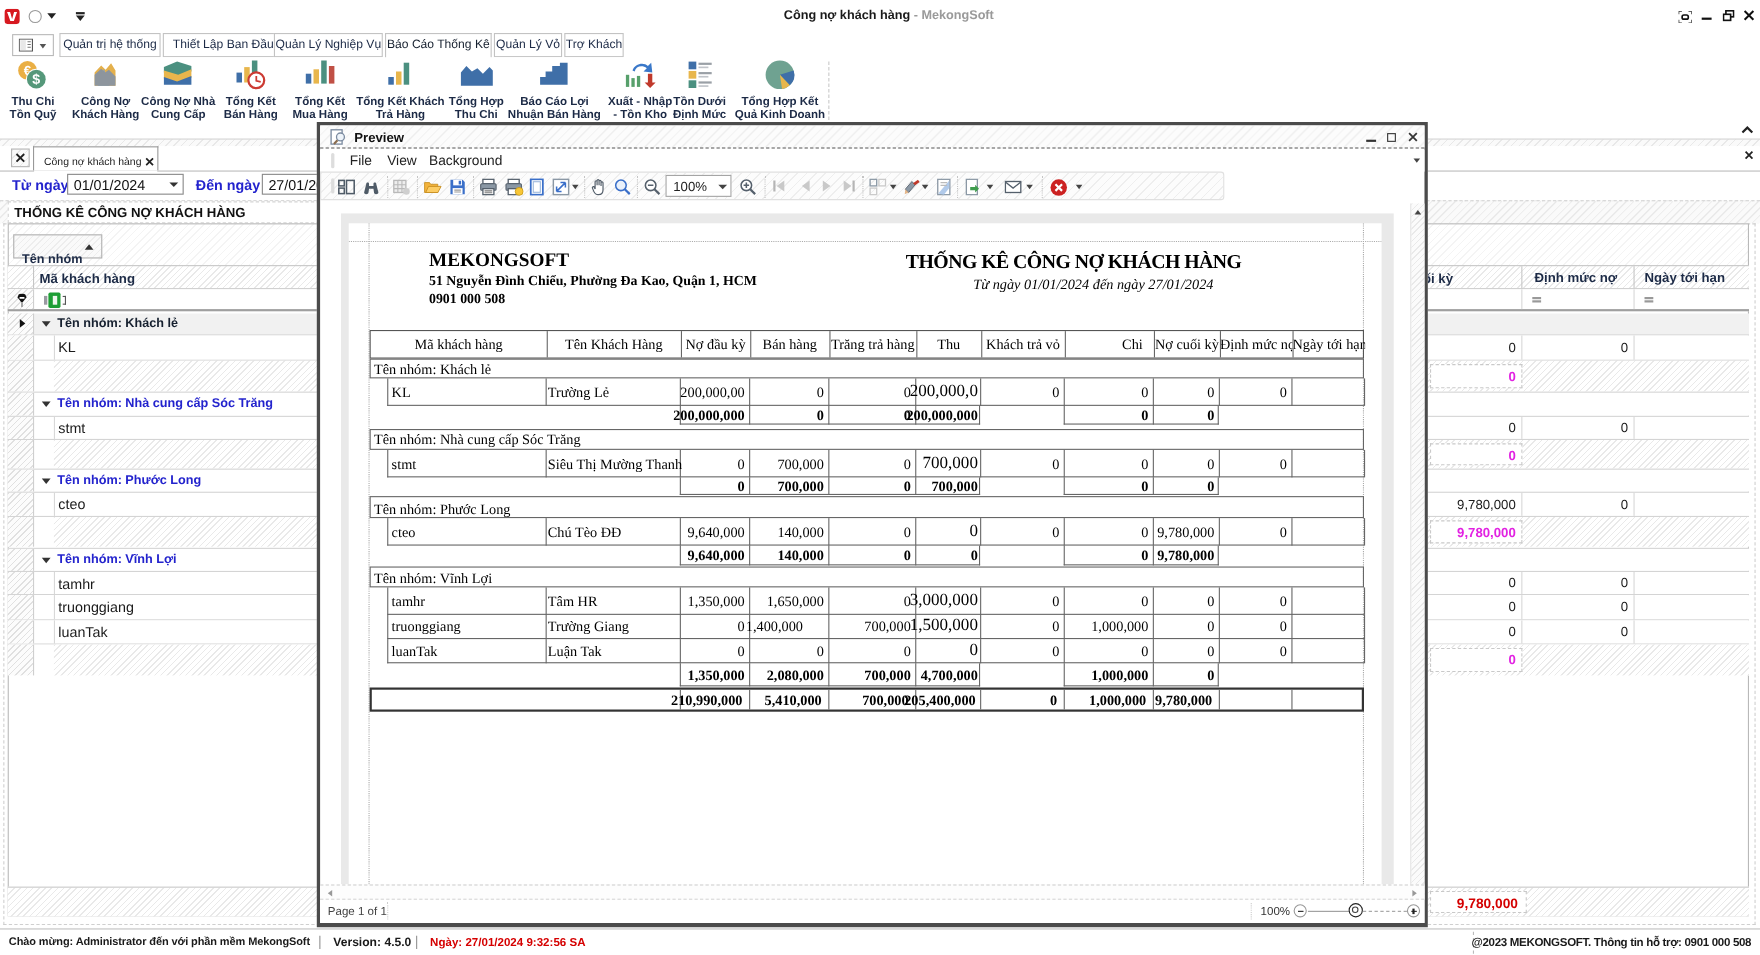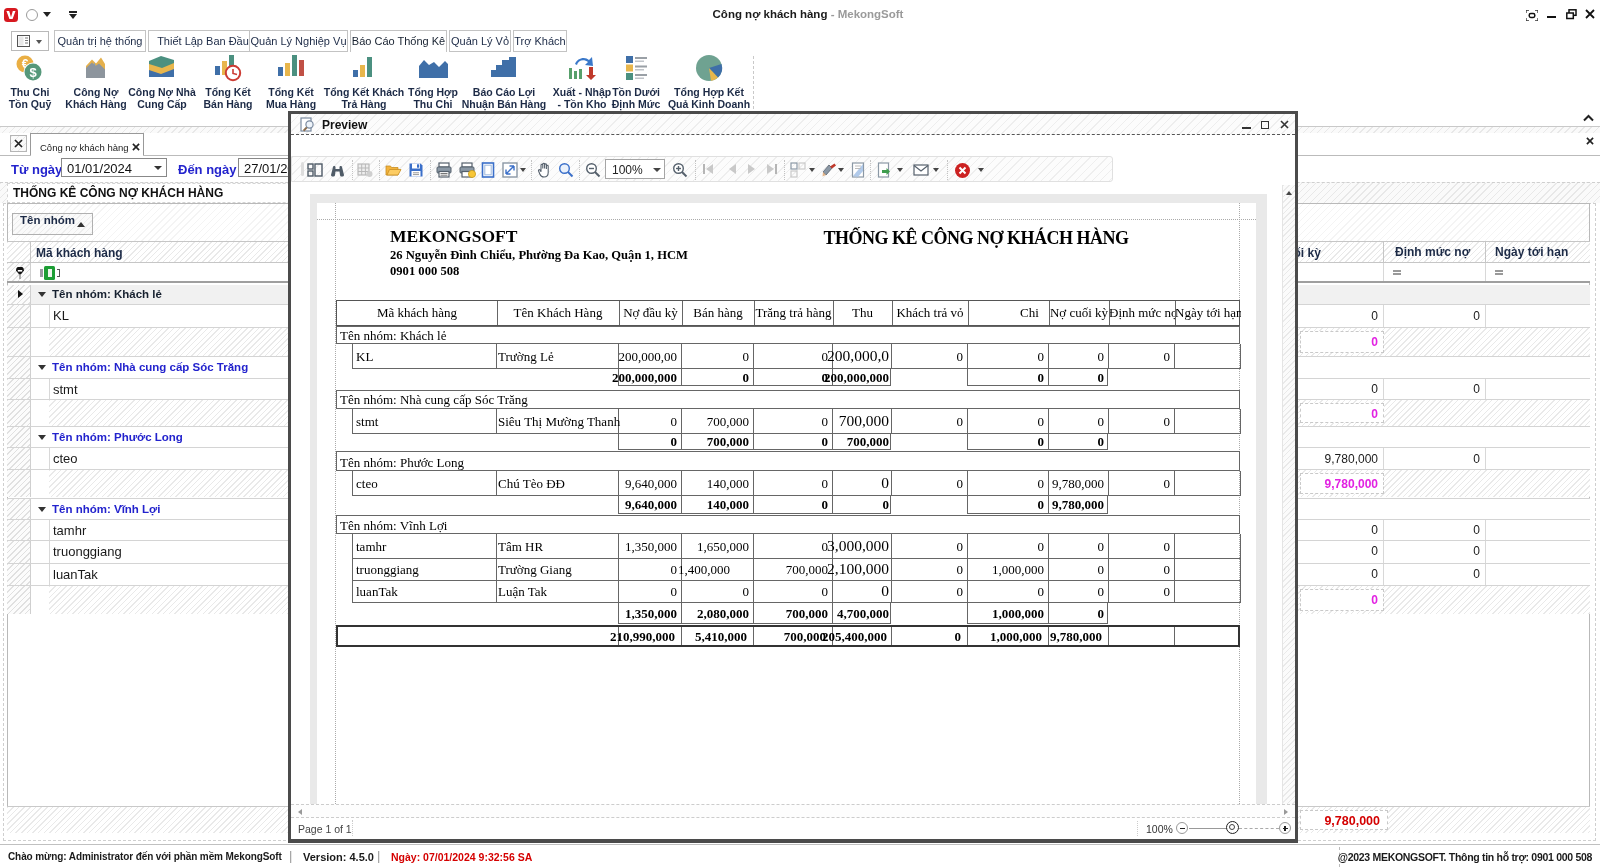--- a/index.html
+++ b/index.html
@@ -236,21 +236,21 @@
 <div class="abs" style="left:7px;top:56px;width:925px;height:20px;background:#fff;border:1px dashed #d4d4d4;">
   <div class="abs" style="left:5px;top:2px;font-size:12px;font-weight:bold;color:#111;">THỐNG KÊ CÔNG NỢ KHÁCH HÀNG</div>
 </div>
 
 <div class="abs" style="left:3px;top:76px;width:1593px;height:638px;border:1px dashed #cfcfcf;"></div>
 <div class="abs" style="left:7px;top:76px;width:1583px;height:630px;border:1px solid #b9b9b9;background:#fff;"></div>
 <div class="abs" style="left:8px;top:77px;width:1581px;height:37px;background-image:repeating-linear-gradient(135deg, rgba(0,0,0,0.045) 0 1px, transparent 1px 5px);"></div>
 
 <div class="abs" style="left:12px;top:86px;width:81px;height:22px;border:1px solid #b0b0b0;
   background-image:repeating-linear-gradient(135deg, rgba(0,0,0,0.05) 0 1px, transparent 1px 4px);background-color:#fafafa;">
-  <div class="abs" style="left:7px;top:0;font-size:11.5px;font-weight:bold;color:#1c2a46;text-align:right;">Tên nhóm</div>
+  <div class="abs" style="left:7px;top:16px;font-size:11.5px;font-weight:bold;color:#1c2a46;text-align:right;">Tên nhóm</div>
   <div class="abs" style="left:64px;top:8px;width:0;height:0;border-left:4.5px solid transparent;border-right:4.5px solid transparent;border-bottom:5px solid #333;"></div>
 </div>
 
 <div class="grow hatch2" style="top:114px;height:22px;border-top:1px solid #c6c6c6;border-bottom:1px solid #c6c6c6;">
   <div class="rh" style="background:none;border-right:1px solid #c6c6c6;"></div>
   <div class="abs" style="left:29px;top:4px;font-size:12px;font-weight:bold;color:#1c2a46;">Mã khách hàng</div>
   <div class="abs" style="left:1252px;top:4px;font-size:12px;font-weight:bold;color:#1c2a46;">Nợ cuối kỳ</div>
   <div class="abs" style="left:1388px;top:3px;font-size:12px;font-weight:bold;color:#1c2a46;">Định mức nợ</div>
   <div class="abs" style="left:1488px;top:3px;font-size:12px;font-weight:bold;color:#1c2a46;">Ngày tới hạn</div>
   <div class="vl" style="left:1376px;border-color:#c6c6c6;"></div>
@@ -402,20 +402,27 @@
   <circle cx="9.5" cy="7.5" r="3.6" fill="#eef4fa" stroke="#7b8ba0" stroke-width="1.2"></circle>
   <line x1="6.8" y1="10.4" x2="3.6" y2="13.8" stroke="#8a6d4f" stroke-width="2"></line>
 </svg>
 <div class="abs" style="left:31px;top:4px;font-size:12px;font-weight:bold;color:#111;">Preview</div>
 <div class="abs" style="left:951px;top:13px;width:9px;height:2px;background:#333;"></div>
 <div class="abs" style="left:970px;top:7px;width:8px;height:8px;border:1.5px solid #333;"></div>
 <svg class="abs" style="left:989px;top:6px" width="9" height="9" viewBox="0 0 9 9">
       <path d="M1 1 L8 8 M8 1 L1 8" stroke="#333" stroke-width="1.6"></path>
     </svg>
 
+<div class="abs" style="left:0;top:22px;width:1004px;height:20px;background:#fff;">
+  <div class="abs" style="left:10px;top:3px;width:3px;height:14px;background:#ddd;border-radius:2px;"></div>
+  <div class="abs" style="left:27px;top:3px;font-size:12.5px;color:#222;">File</div>
+  <div class="abs" style="left:61px;top:3px;font-size:12.5px;color:#222;">View</div>
+  <div class="abs" style="left:99px;top:3px;font-size:12.5px;color:#222;">Background</div>
+  <div class="abs" style="left:994px;top:8px;width:0;height:0;border-left:3.5px solid transparent;border-right:3.5px solid transparent;border-top:4px solid #444;"></div>
+</div>
 
 <div class="abs dhatch" style="left:0;top:42px;width:822px;height:26px;border:1px solid #e0e0e0;border-radius:0 3px 3px 0;"></div>
 <div class="abs" style="left:10px;top:48px;width:3px;height:14px;background:#ddd;border-radius:2px;"></div>
 
 <svg class="ticon" style="left:16px;" width="16" height="16" viewBox="0 0 16 16">
   <rect x="1" y="2" width="5" height="5" fill="none" stroke="#4f5b67" stroke-width="1.4"></rect>
   <rect x="1" y="9" width="5" height="5" fill="none" stroke="#4f5b67" stroke-width="1.4"></rect>
   <rect x="8" y="2" width="7" height="12" fill="none" stroke="#4f5b67" stroke-width="1.4"></rect>
 </svg>
 
@@ -569,23 +576,24 @@
     .rrow { position:absolute; left:19px; width:904px; }
     .num { position:absolute; white-space:nowrap; font-size:13px; }
     .hc { position:absolute; top:0; bottom:0; font-size:13px; font-weight:normal; text-align:center; overflow:hidden; padding-top:4px; white-space:nowrap; }
   </style>
 
   <div class="abs" style="left:18px;top:0;height:601px;border-left:1px dotted #aaa;"></div>
   <div class="abs" style="left:922px;top:0;height:601px;border-left:1px dotted #aaa;"></div>
   <div class="abs" style="left:0;top:16px;width:939px;border-top:1px dotted #aaa;"></div>
 
   <div class="abs" style="left:73px;top:23px;font-size:17.5px;font-weight:bold;">MEKONGSOFT</div>
-  <div class="abs" style="left:73px;top:45px;font-size:12.6px;font-weight:bold;">26 Nguyễn Đình Chiểu, Phường Đa Kao, Quận 1, HCM</div>
+  <div class="abs" style="left:73px;top:45px;font-size:12.6px;font-weight:bold;">51 Nguyễn Đình Chiểu, Phường Đa Kao, Quận 1, HCM</div>
   <div class="abs" style="left:73px;top:61px;font-size:12.6px;font-weight:bold;">0901 000 508</div>
   <div class="abs" style="left:409px;top:25px;width:500px;text-align:center;font-size:18px;letter-spacing:-0.5px;font-weight:bold;">THỐNG KÊ CÔNG NỢ KHÁCH HÀNG</div>
+  <div class="abs" style="left:427px;top:48px;width:500px;text-align:center;font-size:13px;font-style:italic;">Từ ngày 01/01/2024 đến ngày 27/01/2024</div>
 
   <div class="rrow" style="top:97px;height:26px;border:1px solid #555;">
     <div class="hc" style="left:0;width:160px;">Mã khách hàng</div>
     <div class="hc" style="left:160px;width:122px;">Tên Khách Hàng</div>
     <div class="hc" style="left:282px;width:63px;">Nợ đầu kỳ</div>
     <div class="hc" style="left:345px;width:72px;">Bán hàng</div>
     <div class="hc" style="left:417px;width:79px;">Trăng trả hàng</div>
     <div class="hc" style="left:496px;width:59px;">Thu</div>
     <div class="hc" style="left:555px;width:76px;">Khách trả vỏ</div>
     <div class="hc" style="left:652px;width:81px;">Chi</div>
@@ -781,21 +789,21 @@
         <div class="dv" style="left:631px;"></div>
         <div class="dv" style="left:712px;"></div>
         <div class="dv" style="left:772px;"></div>
         <div class="dv" style="left:838px;"></div>
         <div class="dv" style="left:904px;"></div>
     <div class="num" style="left:20px;top:3px;">truonggiang</div>
     <div class="num" style="left:162px;top:3px;">Trường Giang</div>
     <div class="num" style="right:563px;top:3px;">0</div>
     <div class="num" style="right:510px;top:3px;">1,400,000</div>
     <div class="num" style="right:412px;top:3px;">700,000</div>
-    <div class="num" style="right:351px;top:1px;font-size:15.5px;">2,100,000</div>
+    <div class="num" style="right:351px;top:1px;font-size:15.5px;">1,500,000</div>
     <div class="num" style="right:277px;top:3px;">0</div>
     <div class="num" style="right:196px;top:3px;">1,000,000</div>
     <div class="num" style="right:136px;top:3px;">0</div>
     <div class="num" style="right:70px;top:3px;">0</div>
   </div>
 
   <div class="rrow" style="top:378px;height:22px;">
     <div class="abs" style="left:16px;right:0;bottom:0;border-bottom:1px solid #666;"></div>
     <div class="dv" style="left:16px;"></div>
         <div class="dv" style="left:160px;"></div>
@@ -884,16 +892,16 @@
     <div class="abs" style="left:4.2px;top:2.9px;width:1.6px;height:5px;background:#222;"></div>
   </div>
 </div>
 </div>
 
 <div class="abs" style="left:0;top:844px;width:1600px;height:24px;background:#fff;border-top:1px solid #c0c0c0;">
   <div class="abs" style="left:8px;top:6px;font-size:10px;letter-spacing:-0.1px;font-weight:bold;color:#1a1a1a;">Chào mừng: Administrator đến với phần mềm MekongSoft</div>
   <div class="abs" style="left:289px;top:3px;color:#999;font-size:13px;">|</div>
   <div class="abs" style="left:303px;top:6px;font-size:11px;font-weight:bold;color:#1a1a1a;">Version: 4.5.0</div>
   <div class="abs" style="left:377px;top:3px;color:#999;font-size:13px;">|</div>
-  <div class="abs" style="left:391px;top:6px;font-size:10.5px;font-weight:bold;color:#d50000;">Ngày: 07/01/2024 9:32:56 SA</div>
+  <div class="abs" style="left:391px;top:6px;font-size:10.5px;font-weight:bold;color:#d50000;">Ngày: 27/01/2024 9:32:56 SA</div>
   <div class="abs" style="left:1339px;top:2px;height:20px;border-left:1px dashed #bbb;"></div>
   <div class="abs" style="right:8px;top:6px;font-size:10.5px;letter-spacing:-0.3px;font-weight:bold;color:#1a1a1a;">@2023 MEKONGSOFT. Thông tin hỗ trợ: 0901 000 508</div>
 </div>
 
 </body></html>

